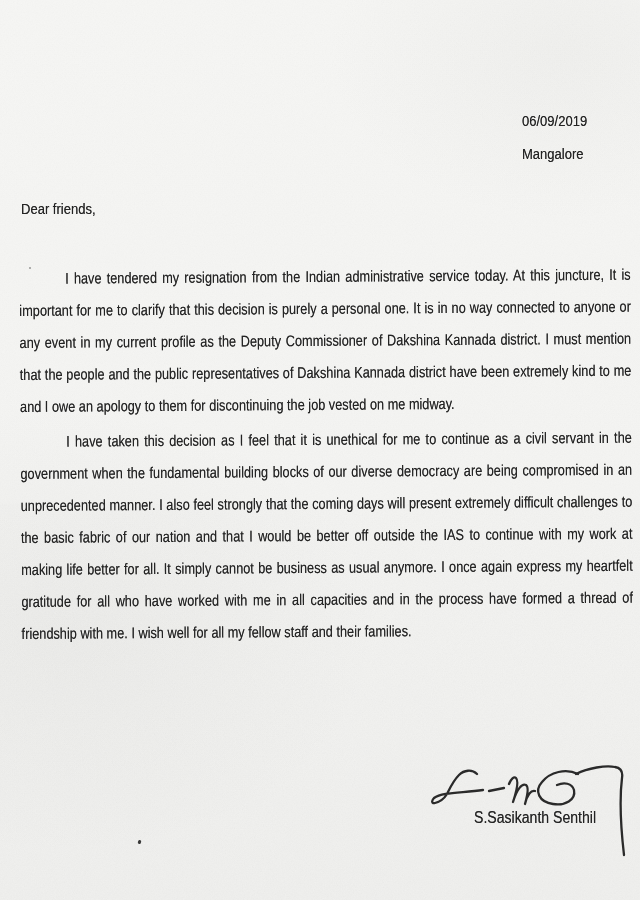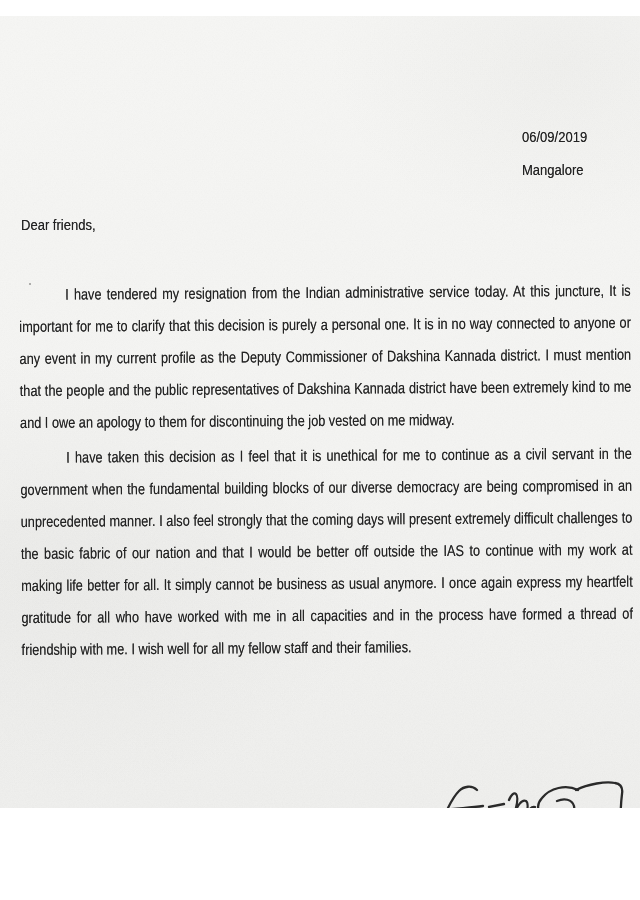--- a/index.html
+++ b/index.html
@@ -8,28 +8,27 @@
     width: 640px;
     height: 900px;
     overflow: hidden;
   }
   body {
     font-family: "Liberation Sans", sans-serif;
   }
   .page {
     position: relative;
     width: 640px;
-    height: 792px;
+    height: 900px;
     background:
       radial-gradient(340px 240px at 88% 6%, rgba(120,120,114,0.05), transparent 70%),
       radial-gradient(420px 300px at 10% 70%, rgba(110,110,105,0.05), transparent 75%),
       linear-gradient(180deg, #f6f6f4 0%, #f4f4f2 55%, #f0f0ee 100%);
     color: #232323;
     overflow: hidden;
-    margin-top: 16px;
   }
   .grain {
     position: absolute;
     left: 0; top: 0;
     pointer-events: none;
   }
   .dateline {
     position: absolute;
     left: 522px;
     top: 104px;

